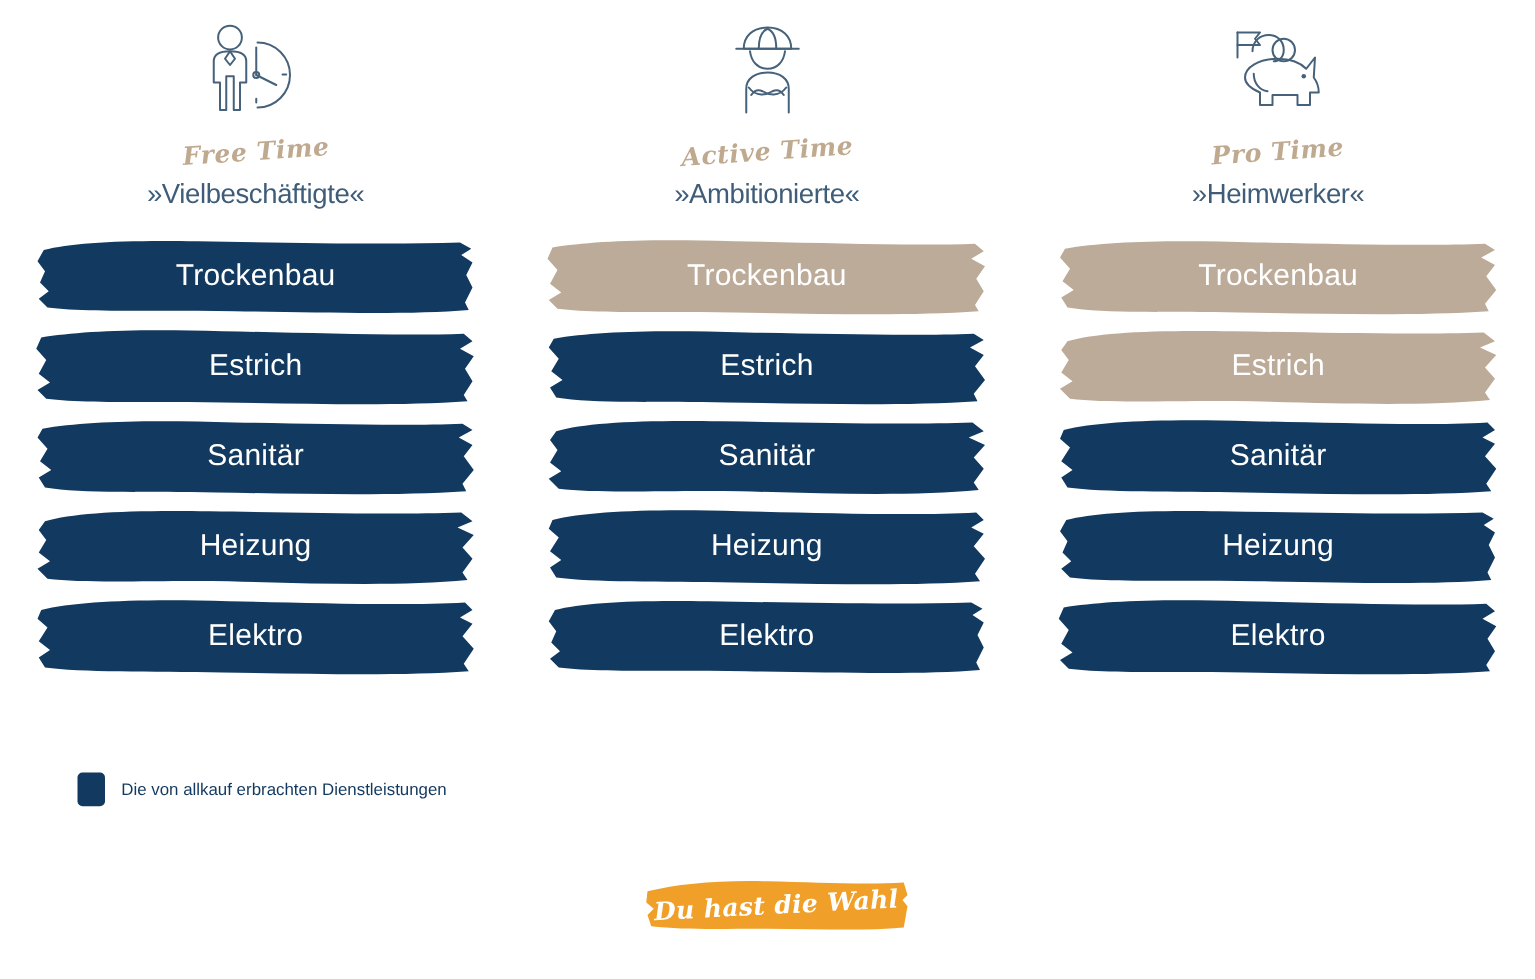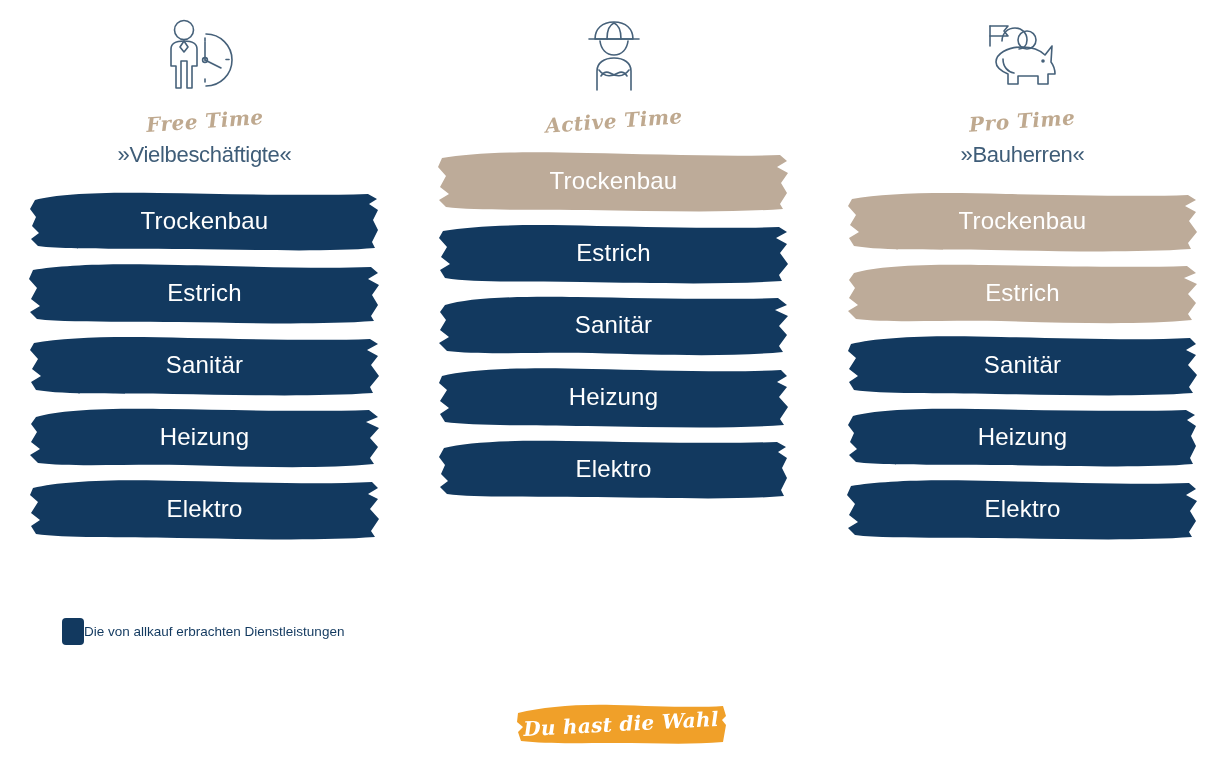--- a/index.html
+++ b/index.html
@@ -111,20 +111,21 @@
     align-items: center;
   }
   .legend-item.first { width: 415px; }
   .legend-swatch {
     width: 22px;
     height: 27px;
     border-radius: 4px;
     flex: 0 0 auto;
   }
   .legend-text {
+    margin-left: 13px;
     font-size: 13.5px;
     color: #12395f;
     font-family: "Liberation Sans", sans-serif;
     white-space: nowrap;
   }
 
   
   .badge {
     position: absolute;
     top: 700px;
@@ -215,20 +216,21 @@
           <path d="M14 23 L64 23"></path>
           <path d="M32 23 C32 15 34 9 39 7"></path>
           <path d="M46 23 C46 15 44 9 39 7"></path>
           <path d="M25 25 C26 33 31 39 39 39 C47 39 52 33 53 25"></path>
           <path d="M22 74 L22 55 C22 47 29 42 39 42 C49 42 56 47 56 55 L56 74"></path>
           <path d="M24 54 C30 62 38 60 43 57 C47 55 50 57 52 60"></path>
           <path d="M54 54 C48 62 40 60 35 57 C31 55 28 57 26 60"></path>
         </svg>
       </div>
       <div class="col-script">Active Time</div>
+      <div class="col-title">»Ambitionierte«</div>
       <div class="bars">
           <div class="bar">
             <svg class="bar-shape" viewBox="0 0 353 62" preserveAspectRatio="none">
               <path d="M5,8 C35,3 80,1 150,3 C210,4 290,7 343,5 L350,11 L340,17 L351,23 L344,33 L350,43 L343,54 L346,59 C290,63 220,61 150,60 C95,59 40,61 9,57 L2,50 L12,44 L3,37 L9,26 L1,17 Z" fill="#bdab99"></path>
             </svg>
             <span class="bar-label">Trockenbau</span>
           </div>
           <div class="bar">
             <svg class="bar-shape" viewBox="0 0 353 62" preserveAspectRatio="none">
               <path d="M6,9 C40,3 90,2 160,4 C220,5 295,7 342,5 L350,10 L339,16 L350,22 L343,31 L351,42 L342,53 L345,59 C285,63 210,61 145,60 C90,59 38,61 8,56 L3,48 L13,42 L4,35 L10,25 L2,16 Z" fill="#12395f"></path>
@@ -262,21 +264,21 @@
           <path d="M10 10 L10 30"></path>
           <path d="M10 10 L28 10 L24 15 L28 20 L10 20"></path>
           <path d="M22 25 C22 17 28 12 35 12 C42 12 47 17 47 24 C47 30 43 33 39 33"></path>
           <circle cx="47" cy="24" r="9"></circle>
           <path d="M16 46 C16 38 27 31 42 31 C52 31 60 34 65 39 L72 30 L71 46 C74 50 75 54 75 58 L68 58 L68 68 L58 68 L58 60 L38 60 L38 68 L28 68 L28 58 C21 55 16 51 16 46 Z"></path>
           <path d="M23 43 C23 51 28 56 34 57"></path>
           <circle cx="63" cy="45" r="1.8" fill="#46617a" stroke="none"></circle>
         </svg>
       </div>
       <div class="col-script">Pro Time</div>
-      <div class="col-title">»Bauherren«</div>
+      <div class="col-title">»Heimwerker«</div>
       <div class="bars">
           <div class="bar">
             <svg class="bar-shape" viewBox="0 0 353 62" preserveAspectRatio="none">
               <path d="M6,9 C40,3 90,2 160,4 C220,5 295,7 342,5 L350,10 L339,16 L350,22 L343,31 L351,42 L342,53 L345,59 C285,63 210,61 145,60 C90,59 38,61 8,56 L3,48 L13,42 L4,35 L10,25 L2,16 Z" fill="#bdab99"></path>
             </svg>
             <span class="bar-label">Trockenbau</span>
           </div>
           <div class="bar">
             <svg class="bar-shape" viewBox="0 0 353 62" preserveAspectRatio="none">
               <path d="M8,11 C32,4 75,2 140,3 C205,4 285,6 341,4 L350,11 L338,16 L351,22 L342,32 L350,41 L342,52 L346,58 C295,63 225,61 155,59 C98,58 42,61 10,57 L2,49 L12,43 L3,36 L9,26 L3,18 Z" fill="#bdab99"></path>

